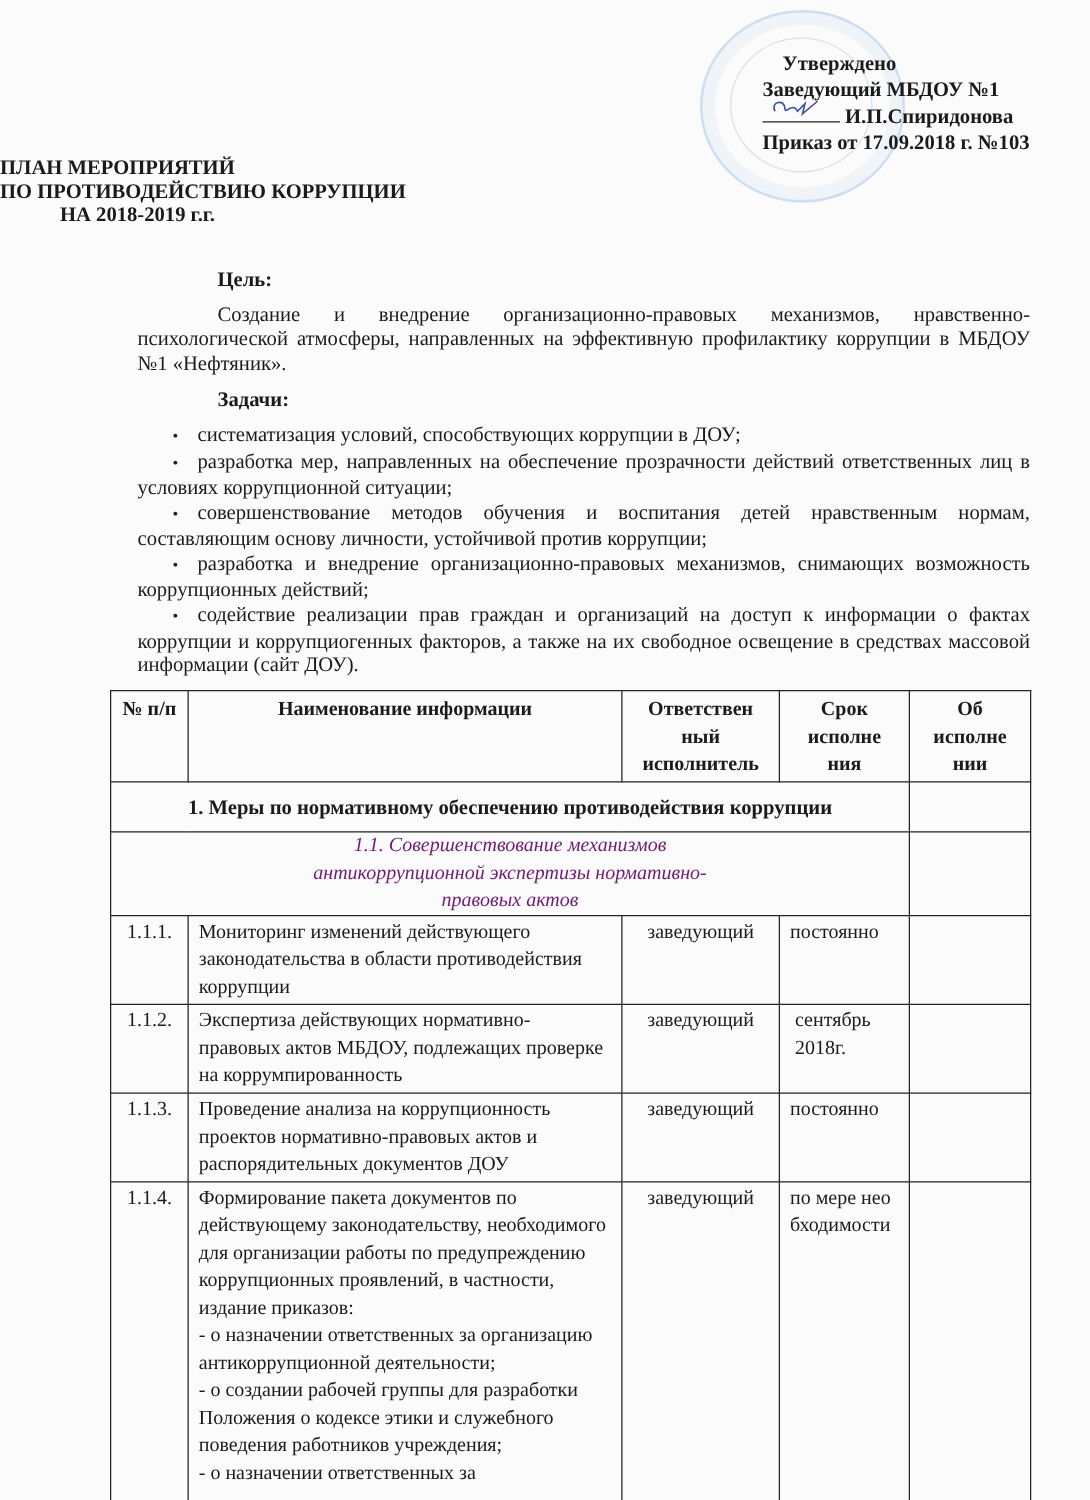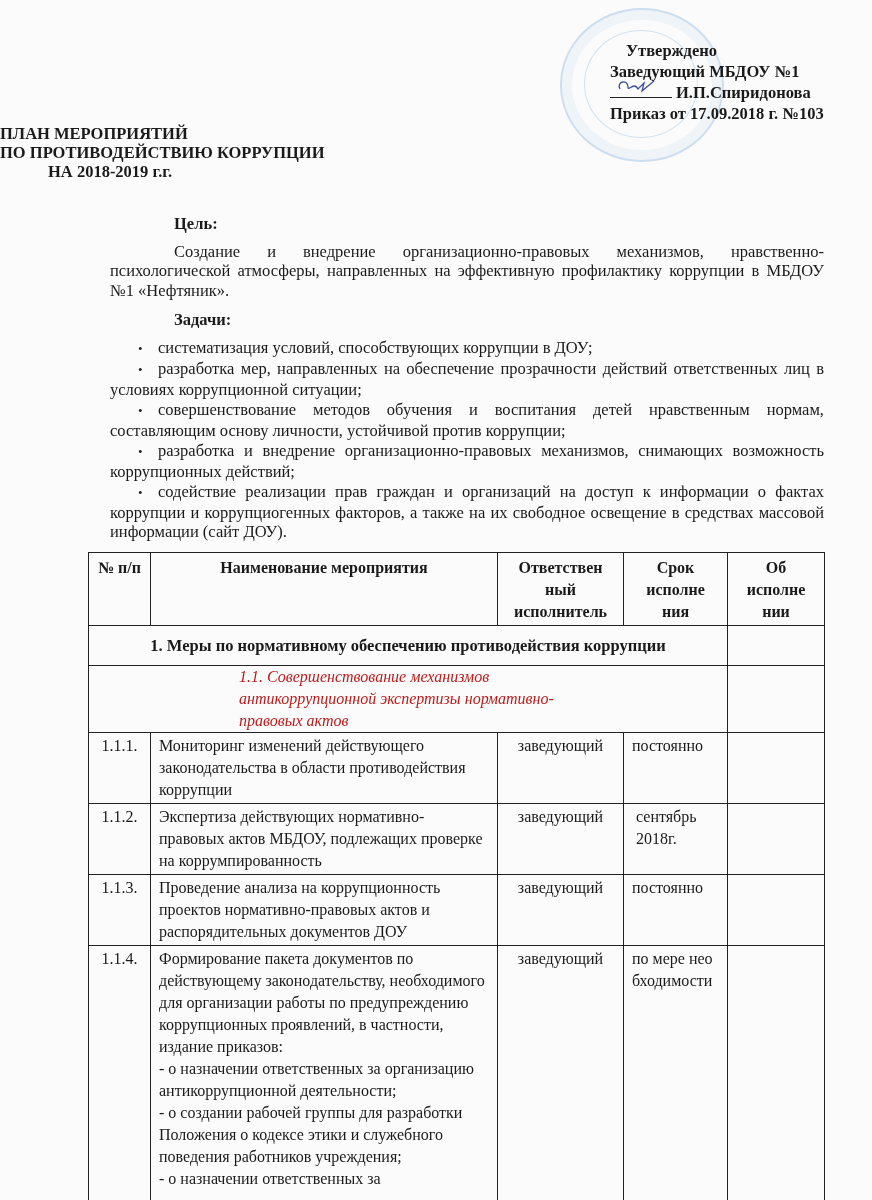--- a/index.html
+++ b/index.html
@@ -52,21 +52,21 @@
     position: absolute; left: 88px; top: 552px; width: 736px;
     border-collapse: collapse; font-size: 16px; line-height: 22px;
     table-layout: fixed;
   }
   table.plan td, table.plan th { border: 1.5px solid #222; vertical-align: top; padding: 2px 8px; }
   table.plan th { font-weight: bold; text-align: center; padding-top: 4px; font-size: 16px; line-height: 22px;}
   th.num-h { border-color: #ddd; border-right-color: #ddd; text-align: center; }
   .c1 { width: 62px; } .c2 { width: 347px; } .c3 { width: 126px; } .c4 { width: 104px; } .c5 { width: 97px; }
   tr.hdr { height: 70px; }
   tr.sec td { height: 35px; font-weight: bold; text-align: center; vertical-align: middle; font-size: 16.5px;}
-  tr.sub td { height: 51px; font-style: italic; text-align: left; vertical-align: middle; color: #b91c1c; }
+  tr.sub td { height: 51px; font-style: italic; text-align: center; vertical-align: middle; color: #701a75; }
   td.n { text-align: center; }
   td.resp { text-align: center; }
   td.due { text-align: left; }
   td.name { padding-left: 12px; padding-right: 10px; }
   td.name .ln { display: block; }
 </style>
 </head>
 <body>
 
 <div class="stamp">
@@ -109,21 +109,21 @@
   <colgroup>
       <col class="c1">
       <col class="c2">
       <col class="c3">
       <col class="c4">
       <col class="c5">
     </colgroup>
   <tbody>
       <tr class="hdr">
     <th class="num-h">№ п/п</th>
-    <th>Наименование мероприятия</th>
+    <th>Наименование информации</th>
     <th>Ответствен ный исполнитель</th>
     <th>Срок исполне ния</th>
     <th>Об исполне нии</th>
   </tr>
   <tr class="sec">
     <td colspan="4">1. Меры по нормативному обеспечению противодействия коррупции</td>
     <td></td>
   </tr>
   <tr class="sub">
     <td colspan="4" style="padding:0 150px;">1.1. Совершенствование механизмов антикоррупционной экспертизы нормативно-правовых актов</td>

